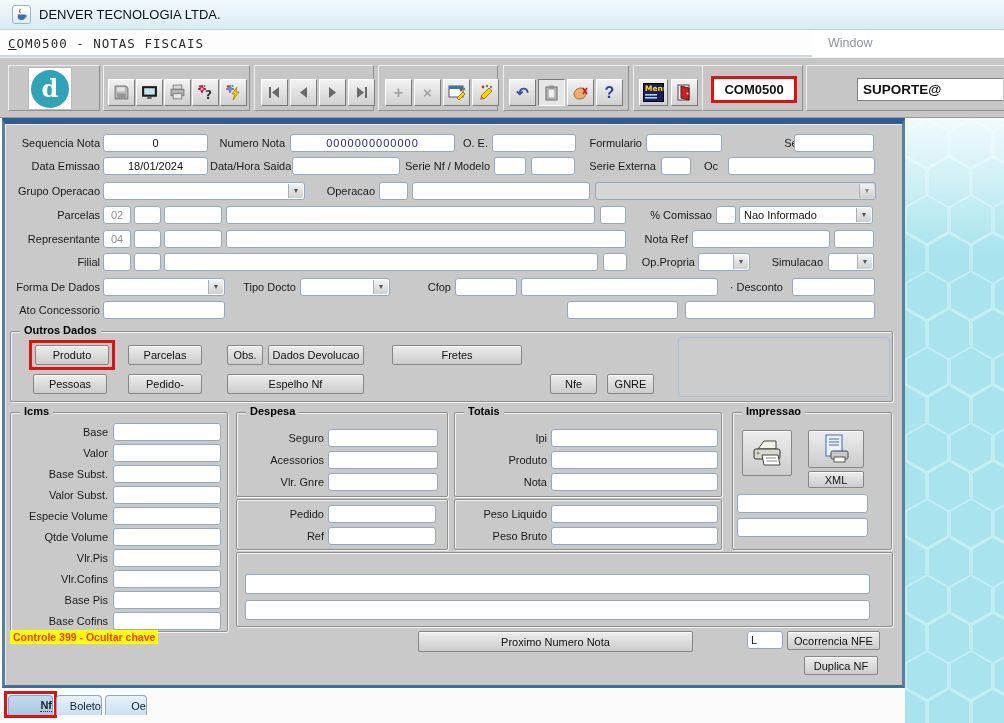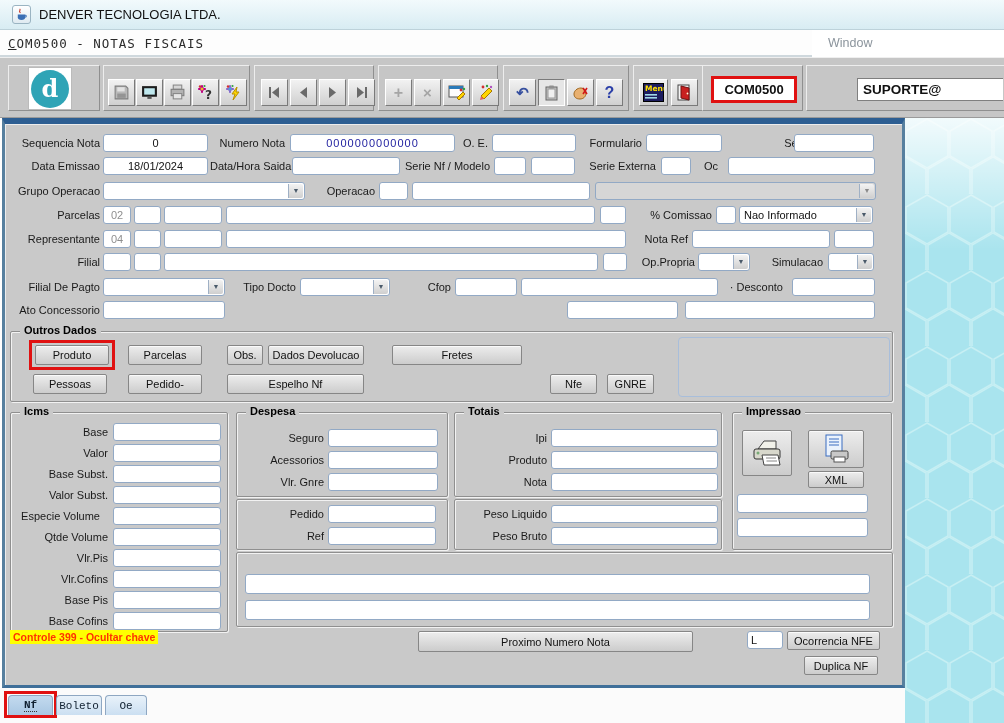--- a/index.html
+++ b/index.html
@@ -69,21 +69,21 @@
   .gt { position:absolute; top:-8px; left:9px; background:#c9c9c9; padding:0 4px; font-weight:bold; color:#000; }
   .btn { position:absolute; background:linear-gradient(#ededed,#cccccc); border:1px solid #868686; border-radius:2px;
     display:flex; align-items:center; justify-content:center; color:#111;
     box-shadow:inset 0 1px 0 #fafafa; font-size:11px; }
   .red-annot { position:absolute; border:3px solid #e01111; pointer-events:none; }
   .status-ctl { position:absolute; left:10px; top:630px; background:#ffff00; color:#ff3300;
     font-size:10.5px; font-weight:bold; padding:1px 3px; }
   
   .tab { position:absolute; top:695px; height:20px; background:linear-gradient(#e9f2fa,#cbdff1);
     border:1px solid #8ea7c2; border-bottom:none; border-radius:4px 4px 0 0;
-    display:flex; align-items:center; justify-content:center; color:#102030;font-family:Liberation Mono, monospace; }
+    display:flex; align-items:center; justify-content:flex-end; color:#102030; }
   .tab.selected { background:linear-gradient(#c3daee,#a9c7e3); font-weight:bold; }
   .tab.selected .tablabel { border-bottom:1px dotted #333; }
   svg { display:block; }
 </style>
 </head>
 <body>
 
 <div id="screen">
 
   <svg style="position:absolute;left:905px;top:118px;" width="99" height="605">
@@ -327,21 +327,21 @@
   <div class="fld" style="left:603px;top:253px;width:24px;"></div>
   <div class="lbl" style="left:636px;top:253px;width:59px;">Op.Propria</div>
   <div class="dd" style="left:698px;top:253px;width:52px;">
     <span class="arrow">▼</span>
   </div>
   <div class="lbl" style="left:766px;top:253px;width:57px;">Simulacao</div>
   <div class="dd" style="left:828px;top:253px;width:46px;">
     <span class="arrow">▼</span>
   </div>
 
-  <div class="lbl" style="left:10px;top:278px;width:90px;">Filial De Pagto</div>
+  <div class="lbl" style="left:10px;top:278px;width:90px;">Forma De Dados</div>
   <div class="dd" style="left:103px;top:278px;width:122px;">
     <span class="arrow">▼</span>
   </div>
   <div class="lbl" style="left:238px;top:278px;width:58px;">Tipo Docto</div>
   <div class="dd" style="left:300px;top:278px;width:90px;">
     <span class="arrow">▼</span>
   </div>
   <div class="lbl" style="left:420px;top:278px;width:31px;">Cfop</div>
   <div class="fld" style="left:455px;top:278px;width:62px;"></div>
   <div class="fld" style="left:521px;top:278px;width:197px;"></div>
@@ -373,21 +373,21 @@
     <span class="gt">Icms</span>
   </div>
   <div class="lbl" style="left:14px;top:423px;width:94px;">Base</div>
   <div class="fld" style="left:113px;top:423px;width:108px;"></div>
   <div class="lbl" style="left:14px;top:444px;width:94px;">Valor</div>
   <div class="fld" style="left:113px;top:444px;width:108px;"></div>
   <div class="lbl" style="left:14px;top:465px;width:94px;">Base Subst.</div>
   <div class="fld" style="left:113px;top:465px;width:108px;"></div>
   <div class="lbl" style="left:14px;top:486px;width:94px;">Valor Subst.</div>
   <div class="fld" style="left:113px;top:486px;width:108px;"></div>
-  <div class="lbl" style="left:6px;top:507px;width:94px;">Especie Volume</div>
+  <div class="lbl" style="left:14px;top:507px;width:94px;">Especie Volume</div>
   <div class="fld" style="left:113px;top:507px;width:108px;"></div>
   <div class="lbl" style="left:14px;top:528px;width:94px;">Qtde Volume</div>
   <div class="fld" style="left:113px;top:528px;width:108px;"></div>
   <div class="lbl" style="left:14px;top:549px;width:94px;">Vlr.Pis</div>
   <div class="fld" style="left:113px;top:549px;width:108px;"></div>
   <div class="lbl" style="left:14px;top:570px;width:94px;">Vlr.Cofins</div>
   <div class="fld" style="left:113px;top:570px;width:108px;"></div>
   <div class="lbl" style="left:14px;top:591px;width:94px;">Base Pis</div>
   <div class="fld" style="left:113px;top:591px;width:108px;"></div>
   <div class="lbl" style="left:14px;top:612px;width:94px;">Base Cofins</div>

